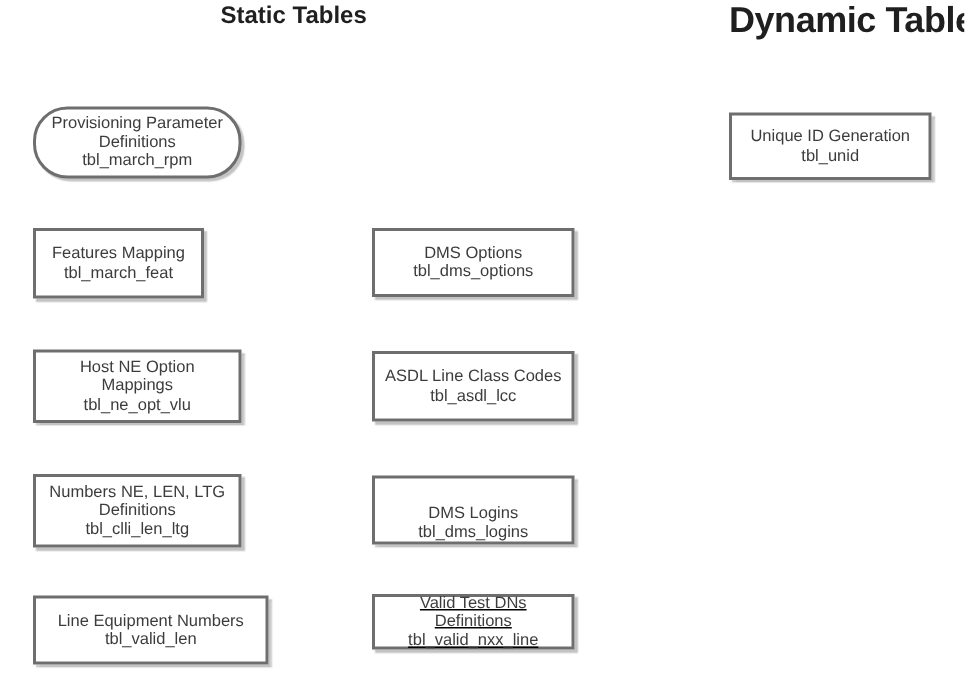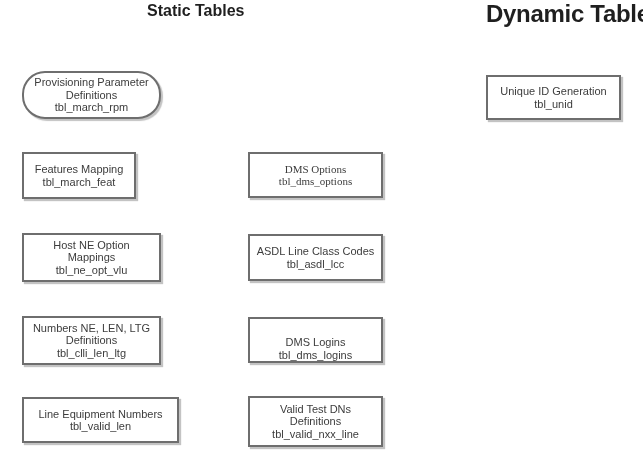--- a/index.html
+++ b/index.html
@@ -84,39 +84,39 @@
         <div>Definitions</div>
         <div>tbl_clli_len_ltg</div>
       </div>
     </div>
     <div class="table-box" style="left: 22px; top: 397px; width: 157px; height: 46px;">
       <div class="box-text">
         <div>Line Equipment Numbers</div>
         <div>tbl_valid_len</div>
       </div>
     </div>
-    <div class="table-box" style="left: 248px; top: 152px; width: 135px; height: 46px; font-family: Liberation Serif, serif;">
+    <div class="table-box" style="left: 248px; top: 152px; width: 135px; height: 46px;">
       <div class="box-text">
         <div>DMS Options</div>
         <div>tbl_dms_options</div>
       </div>
     </div>
     <div class="table-box" style="left: 248px; top: 234px; width: 135px; height: 47px;">
       <div class="box-text">
         <div>ASDL Line Class Codes</div>
         <div>tbl_asdl_lcc</div>
       </div>
     </div>
     <div class="table-box" style="left: 248px; top: 317px; width: 135px; height: 46px; align-items: flex-end;">
       <div class="box-text">
         <div>DMS Logins</div>
         <div>tbl_dms_logins</div>
       </div>
     </div>
-    <div class="table-box" style="left: 248px; top: 396px; width: 135px; height: 51px;">
+    <div class="table-box" style="left: 248px; top: 396px; width: 135px; height: 37px; text-decoration: underline;">
       <div class="box-text">
         <div>Valid Test DNs</div>
         <div>Definitions</div>
         <div>tbl_valid_nxx_line</div>
       </div>
     </div>
     <div class="table-box" style="left: 486px; top: 75px; width: 135px; height: 45px;">
       <div class="box-text">
         <div>Unique ID Generation</div>
         <div>tbl_unid</div>

